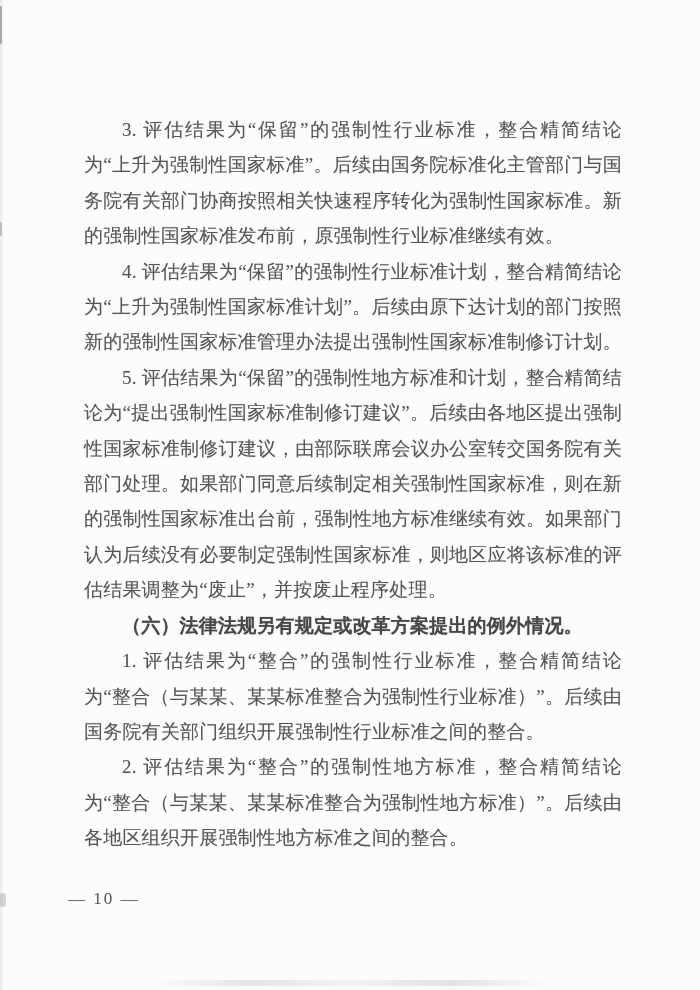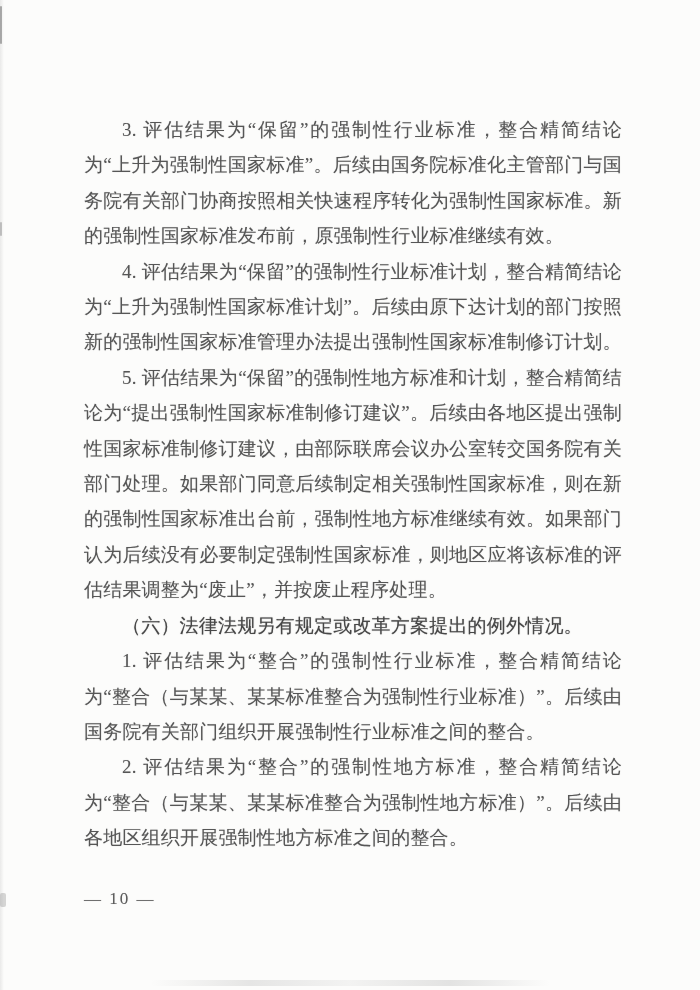--- a/index.html
+++ b/index.html
@@ -27,27 +27,27 @@
     text-align: justify;
     text-shadow: 0 0 1px rgba(110,110,110,0.35);
     letter-spacing: 0.2px;
   }
   .content p {
     margin: 0;
     padding: 0;
     text-indent: 2em;
   }
   .content p.heading {
-    font-weight: normal;
+    font-weight: bold;
     color: #474747;
     text-shadow: 0 0 1px rgba(70,70,70,0.55);
   }
   .page-number {
     position: absolute;
-    left: 84px;
+    left: 68px;
     top: 888px;
     font-size: 17px;
     line-height: 22px;
     color: #5c5c5c;
     letter-spacing: 2px;
     text-shadow: 0 0 1px rgba(110,110,110,0.3);
   }
   
   .edge-left {
     position: absolute;

